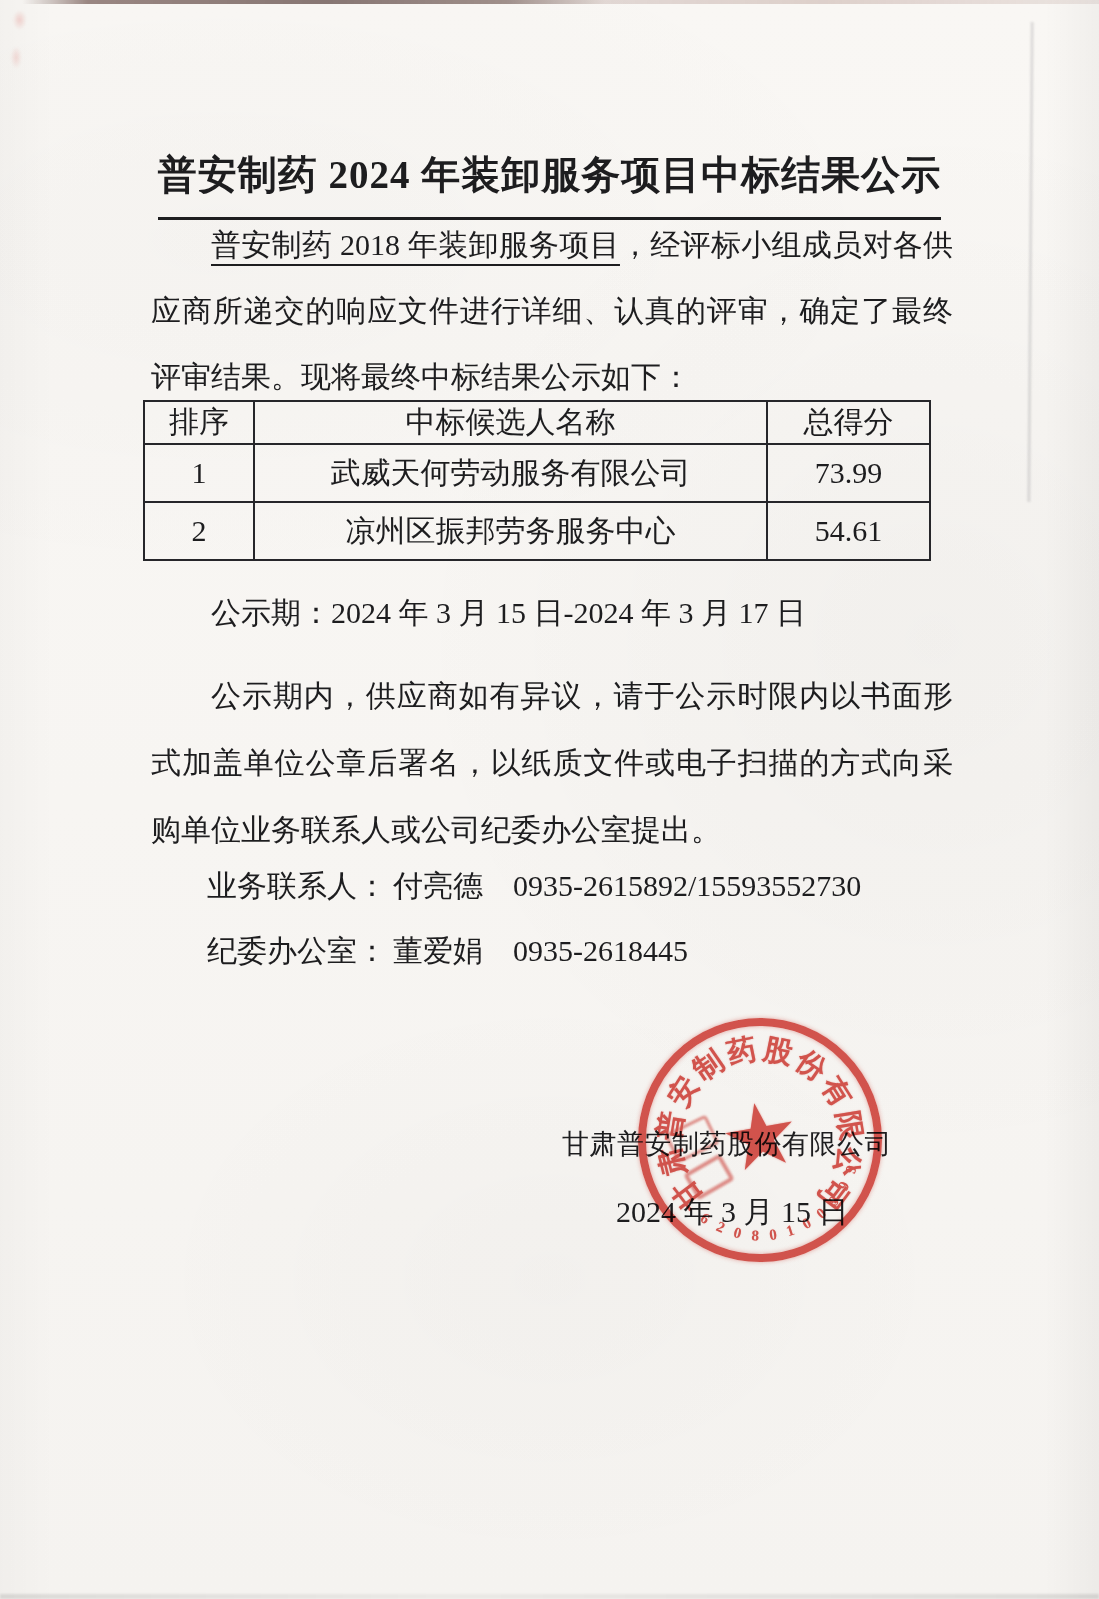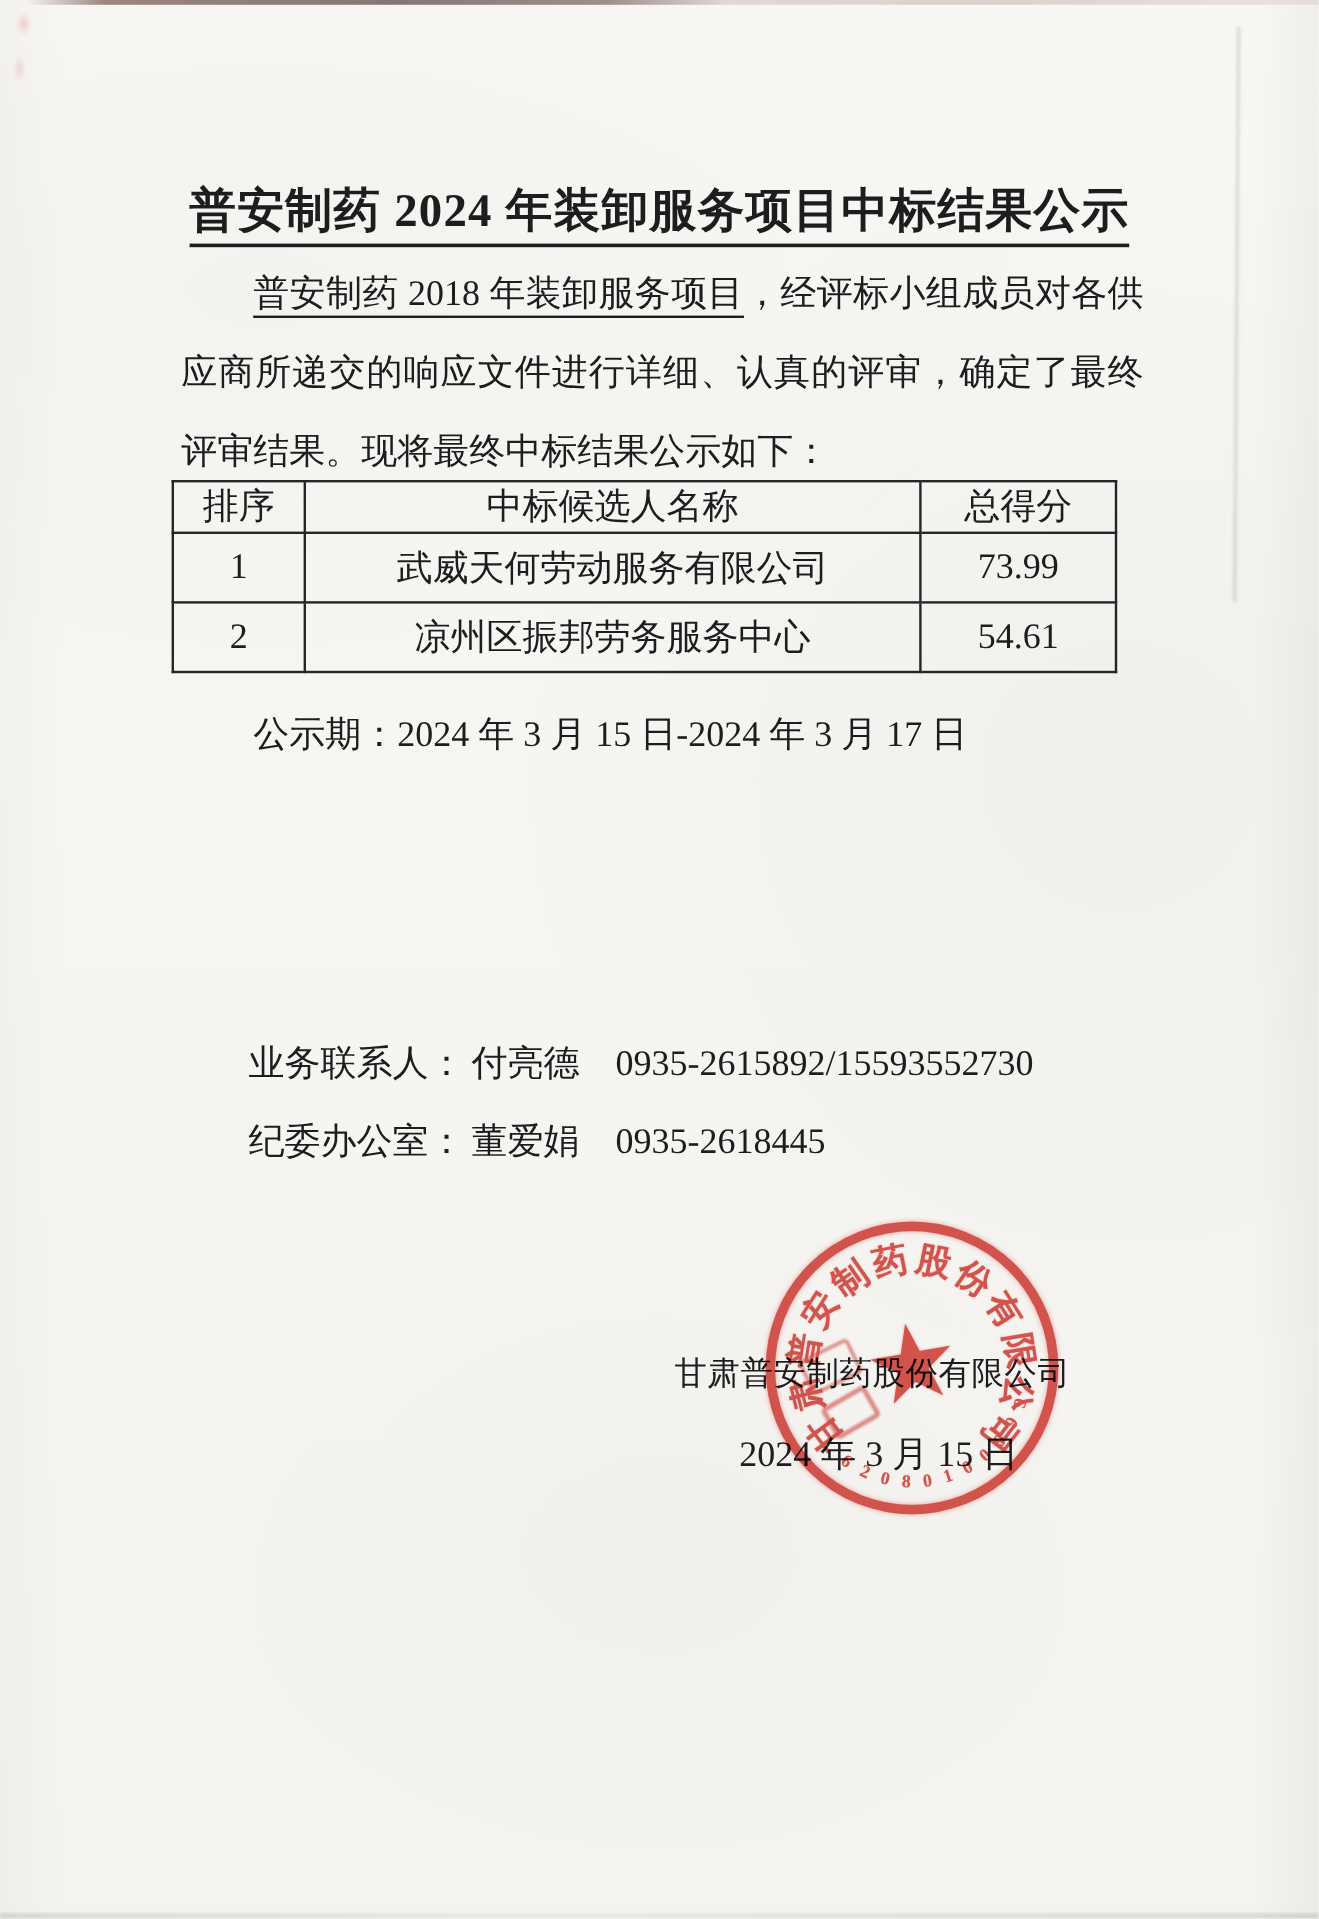--- a/index.html
+++ b/index.html
@@ -39,21 +39,21 @@
   .bottom-edge{
     position:absolute;left:0;bottom:0;width:100%;height:5px;
     background:linear-gradient(90deg, rgba(0,0,0,.1), rgba(0,0,0,.04) 40%, rgba(0,0,0,.1));
     filter:blur(1px);
   }
 
   .title{
     position:absolute;top:148px;left:0;width:100%;margin:0;
     text-align:center;font-size:39px;font-weight:bold;letter-spacing:1px;
   }
-  .title-inner{border-bottom:3px solid #1e1e20;padding-bottom:6px;}
+  .title-inner{border-bottom:3px solid #1e1e20;padding-bottom:21px;}
 
   .para{
     position:absolute;left:151px;width:802px;margin:0;
     font-size:30px;line-height:66px;text-align:justify;text-indent:60px;
   }
   .p1{top:212px;}
   .p2{top:662px;line-height:67px;}
   .u{text-decoration:underline;text-underline-offset:9px;text-decoration-thickness:2px;}
 
   .result-table{
@@ -149,20 +149,21 @@
       <tr>
         <td>2</td>
         <td>凉州区振邦劳务服务中心</td>
         <td>54.61</td>
       </tr>
     </tbody>
   </table>
 
   <p class="period">公示期：2024 年 3 月 15 日-2024 年 3 月 17 日</p>
 
+  <p class="para p2">公示期内，供应商如有异议，请于公示时限内以书面形式加盖单位公章后署名，以纸质文件或电子扫描的方式向采购单位业务联系人或公司纪委办公室提出。</p>
 
   <p class="contact contact1"><span>业务联系人：</span><span class="cname">付亮德</span><span class="phone">0935-2615892/15593552730</span></p>
 
   <p class="contact contact2"><span>纪委办公室：</span><span class="cname">董爱娟</span><span class="phone">0935-2618445</span></p>
 
   <p class="sig-company">甘肃普安制药股份有限公司</p>
 
   <p class="sig-date">2024 年 3 月 15 日</p>
 
   <div class="stamp">

